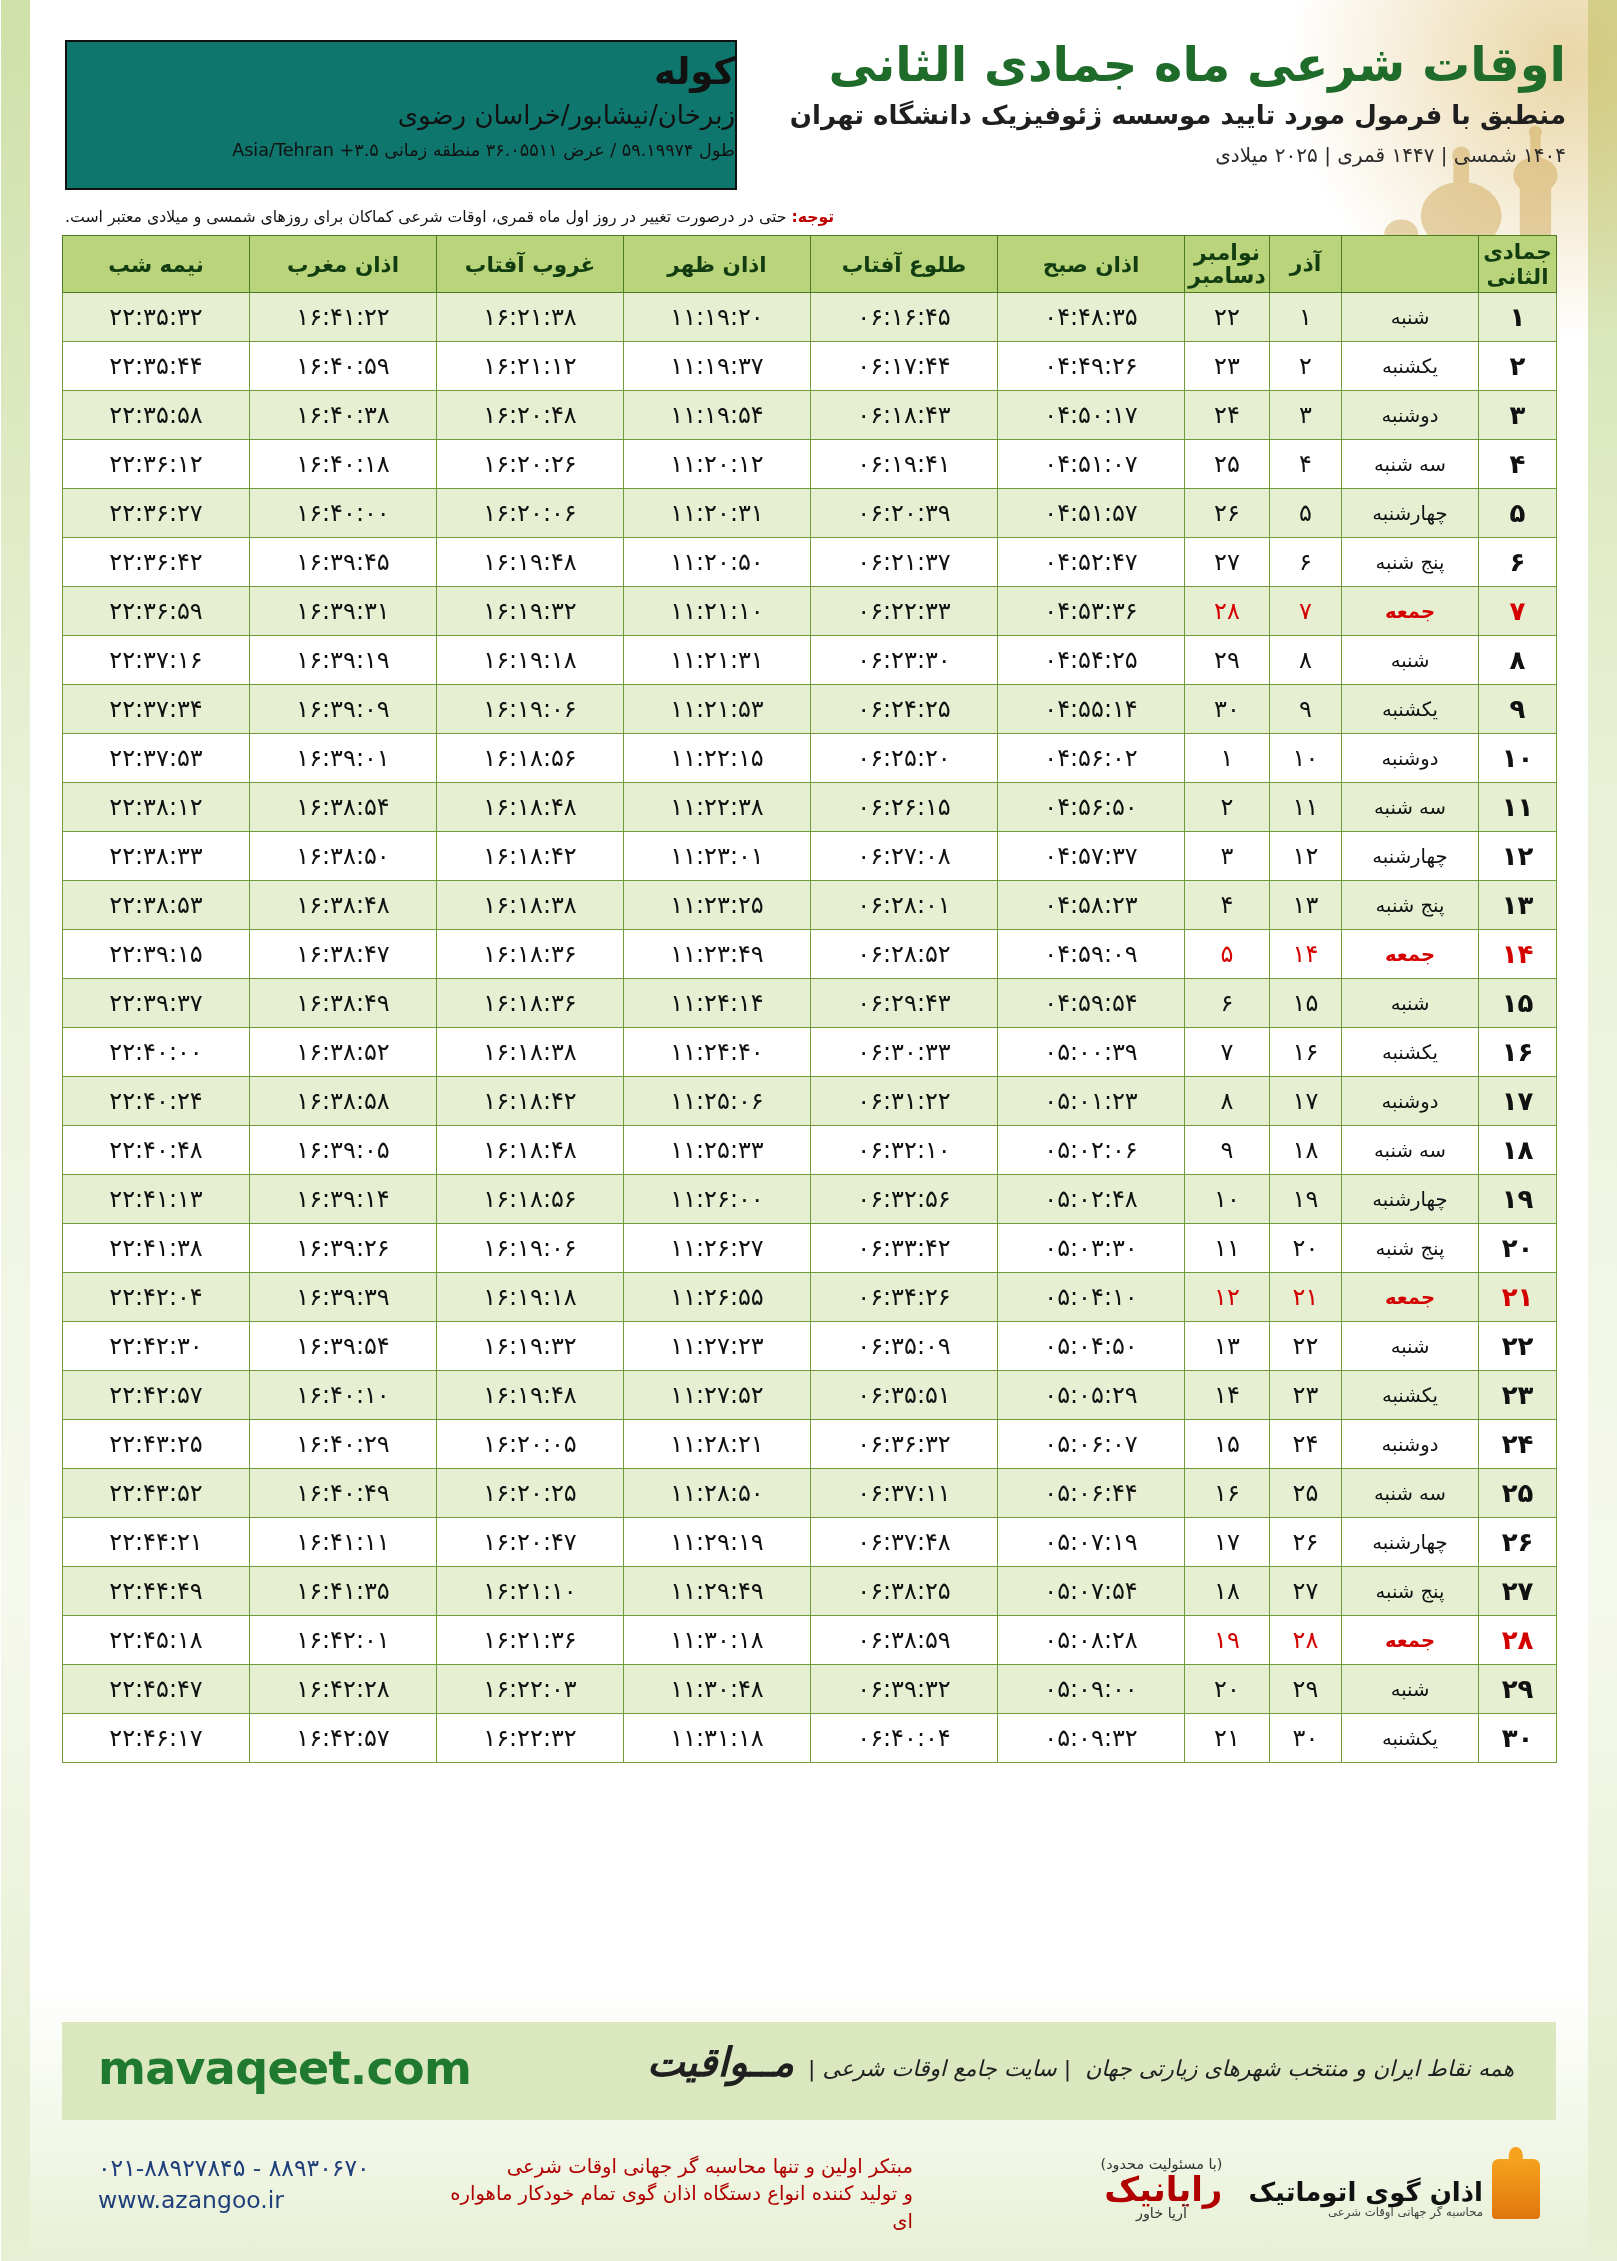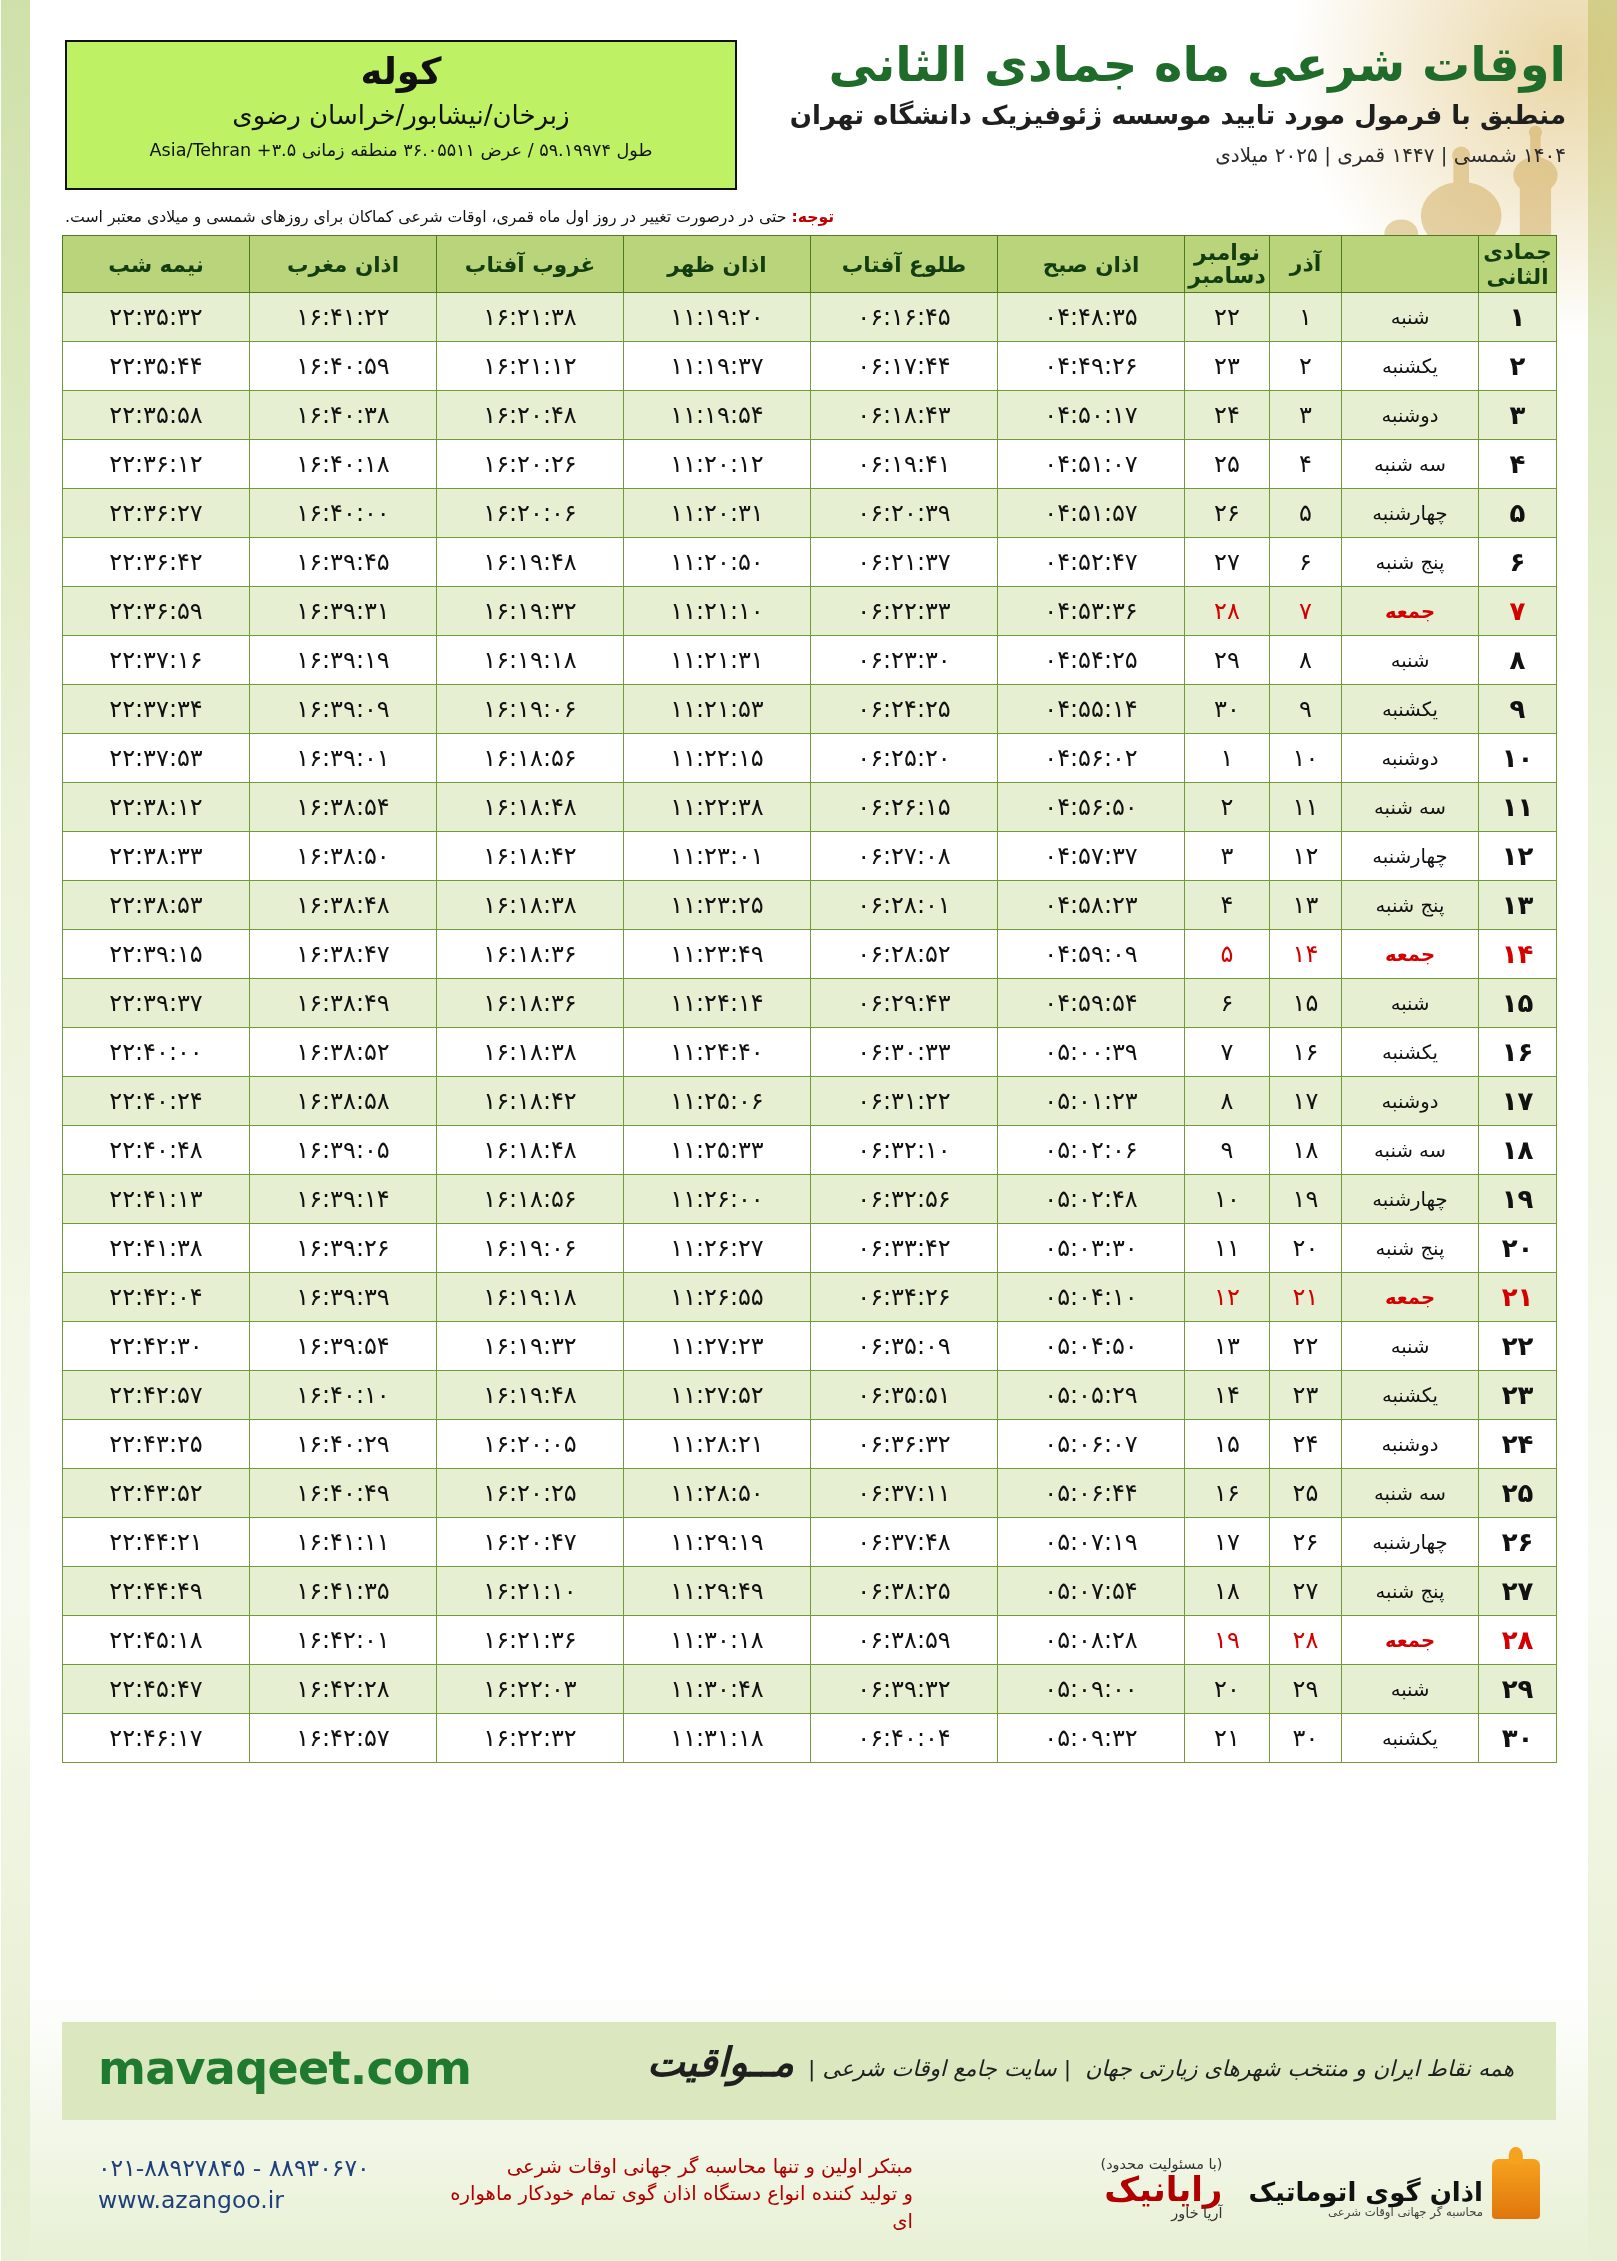--- a/index.html
+++ b/index.html
@@ -40,21 +40,21 @@
   }
   .h-sub{
     font-size:26px;font-weight:bold;color:#1f1f1f;margin-top:10.4px;line-height:1.1;text-align:right;
   }
   .h-dates{
     font-size:20px;color:#2a2a2a;margin-top:13px;direction:rtl;
   }
 
   .city-box{
     position:absolute;left:65px;top:40px;width:672px;height:150px;
-    border:2px solid #111;background:#bef264;text-align:center;
+    border:2px solid #111;background:#0f766e;text-align:right;
     box-sizing:border-box;padding-top:10.4px;
   }
   .city-name{font-size:37px;font-weight:bold;color:#111;line-height:1.1;}
   .city-region{font-size:26px;color:#111;margin-top:6.5px;}
   .city-coord{font-size:17.6px;color:#111;margin-top:10.4px;direction:rtl;}
 
   .note{
     position:absolute;right:52px;top:207px;width:1501px;text-align:left;
     font-size:15.7px;color:#111;
   }
@@ -114,21 +114,21 @@
     position:absolute;right:705px;top:2153px;width:483px;text-align:right;
     font-size:19.6px;color:#b00000;line-height:1.4;direction:rtl;
   }
   .f-logos{
     position:absolute;right:78px;top:2146px;width:587px;height:85px;direction:rtl;
     display:flex;align-items:center;justify-content:flex-start;gap:26px;
   }
   .logo-rayanic{
     font-size:34px;font-weight:bold;color:#b00000;direction:rtl;line-height:1;
   }
-  .logo-rayanic .sm{display:block;font-size:14.4px;color:#333;font-weight:normal;}
+  .logo-rayanic .sm{display:block;font-size:14.4px;color:#333;font-weight:normal;text-align:center;}
   .logo-azangoo{
     display:flex;align-items:flex-end;gap:9px;direction:rtl;
   }
   .azan-icon{
     width:48px;height:60px;background:linear-gradient(180deg,#f6a21e,#e0760d);
     border-radius:6.5px 6.5px 3.9px 3.9px;position:relative;
   }
   .azan-icon:after{
     content:"";position:absolute;left:50%;top:-11.7px;transform:translateX(-50%);
     width:14.4px;height:17px;background:#f6a21e;border-radius:50% 50% 0 0;

